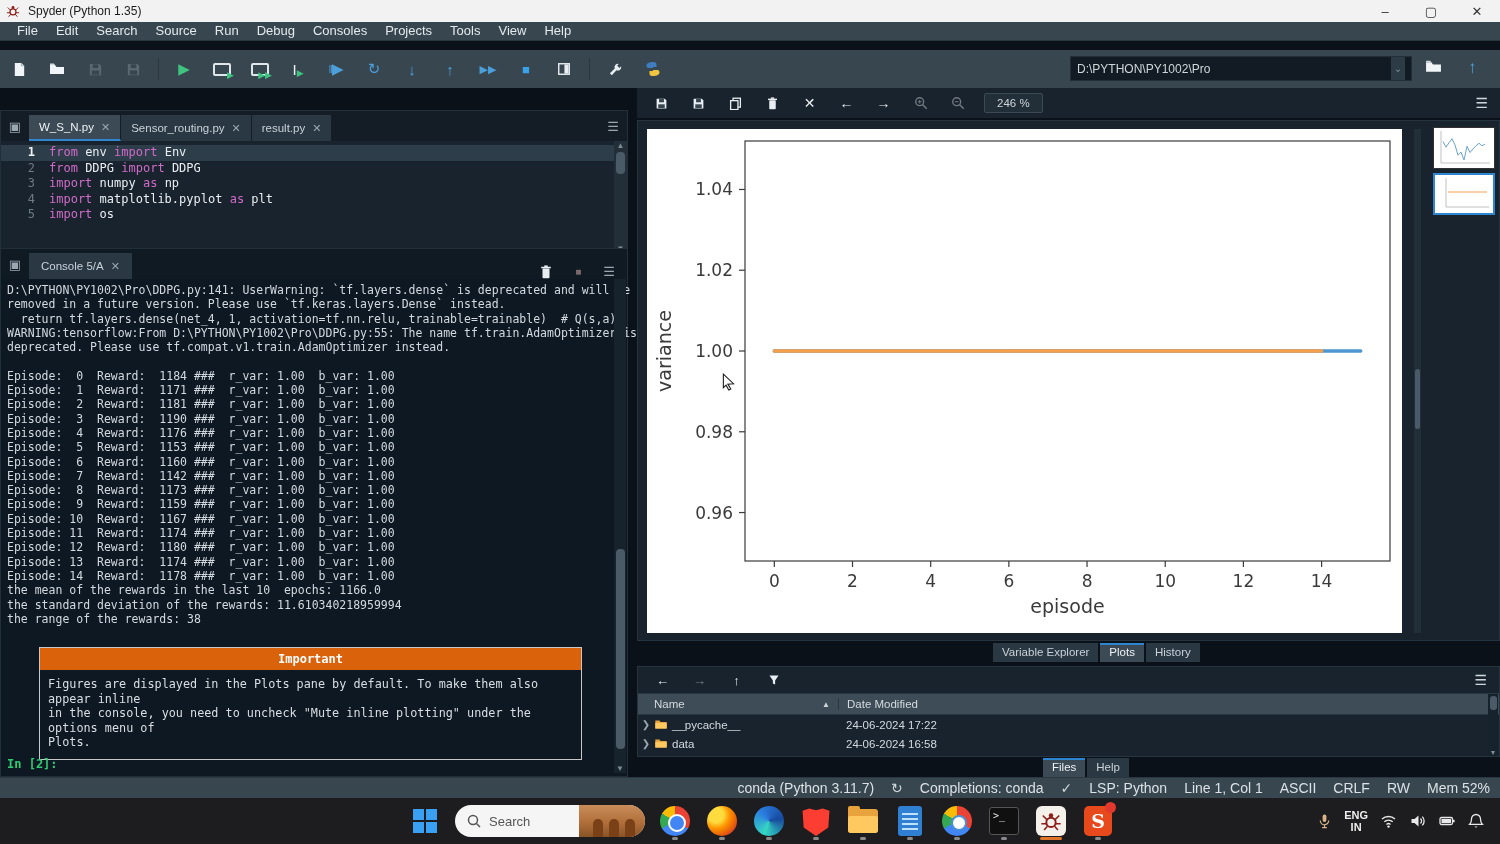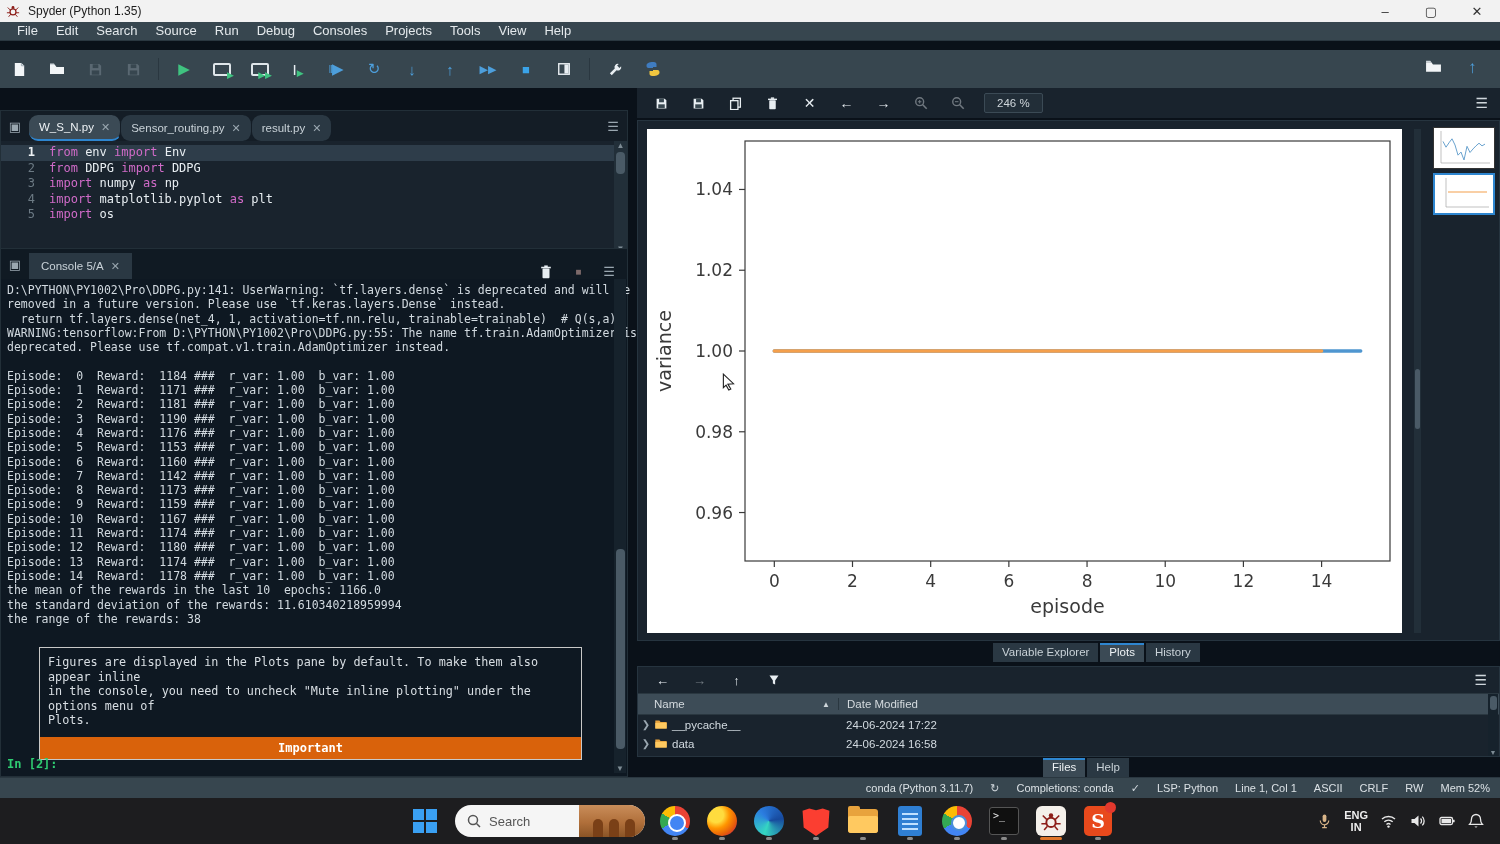--- a/index.html
+++ b/index.html
@@ -48,21 +48,21 @@
   #pathbar { position:absolute; left:0; top:0; width:628px; height:20px; background:#0d151d;
              font-size:11.5px; color:#cfd6db; display:flex; align-items:center; padding-left:8px; }
 
   
   #editor { position:absolute; left:0; top:22px; width:628px; height:154px; background:#19232d;
             border:1px solid #222f38; }
   .tabbar { display:flex; align-items:flex-end; height:30px; background:#141d26; }
   .tab-util { width:28px; height:30px; display:flex; align-items:center; justify-content:center;
               color:#9aa7b0; font-size:13px; }
   .ed-tab { height:26px; display:flex; align-items:center; gap:7px; padding:0 10px; font-size:11.5px;
-            background:#2a3843; color:#c9d2d8; border-right:1px solid #141d26;border-radius:9px; }
+            background:#2a3843; color:#c9d2d8; border-right:1px solid #141d26; }
   .ed-tab.active { background:#3b4a55; color:#eef2f5; border-bottom:2px solid #2e86d0; }
   .tab-x { color:#9aa7b0; font-size:11px; }
   .tab-menu { margin-left:auto; }
   #code { position:relative; font-size:12px; line-height:15.5px; padding-top:4px; }
   .code-line { display:flex; height:15.5px; }
   .code-line .ln { width:48px; text-align:right; padding-right:14px; color:#6c7a84; }
   .code-line.current { background:#2e3d4a; }
   .code-line.current .ln { color:#eef2f5; font-weight:bold; }
   .kw { color:#d06bc8; }
   .codetxt { color:#e8eef2; white-space:pre; }
@@ -134,21 +134,21 @@
   .file-row .fname { width:166px; }
   .file-row .fdate { padding-left:8px; }
   #files-scroll { position:absolute; right:1px; top:27px; width:10px; height:62px; background:#16222c; }
   #files-sthumb { position:absolute; left:1.5px; top:2px; width:7px; height:14px; background:#4a5a66; border-radius:3px;}
   #files-sdown { position:absolute; left:1.5px; bottom:0; color:#7d8b94; font-size:7px; }
   #files-tabs { left:406px; top:670px; }
 
   
   #statusbar { position:absolute; left:0; top:777px; width:1500px; height:21px; background:#37464f;
                display:flex; align-items:center; justify-content:flex-end; gap:17px; padding-right:10px;
-               font-size:11px; color:#dbe1e5; border-top:1px solid #2a3740; }
+               font-size:14px; color:#dbe1e5; border-top:1px solid #2a3740; }
   #statusbar .seg { white-space:nowrap; }
   #statusbar .ck { color:#cfd6db; }
 
   
   #taskbar { position:absolute; left:0; top:798px; width:1500px; height:46px; background:#1d1d1f;
              display:flex; align-items:center; }
   #tb-items { display:flex; align-items:center; gap:13px; margin-left:408px; }
   .tk { position:relative; width:34px; height:40px; display:flex; align-items:center; justify-content:center; }
   .tk .runline { position:absolute; bottom:1px; left:50%; transform:translateX(-50%); width:6px; height:3px;
                  background:#8a8a8a; border-radius:2px; }
@@ -362,20 +362,24 @@
     <span class="tb-ic">
         <svg width="15" height="15">
           <use href="#sy-wrench"></use>
         </svg>
       </span>
     <span class="tb-ic">
         <svg width="16" height="16">
           <use href="#sy-python"></use>
         </svg>
       </span>
+    <div id="wd-combo">
+      <span>D:\PYTHON\PY1002\Pro</span>
+      <span class="caret">⌄</span>
+    </div>
     <span id="tb-open-dir">
         <svg width="17" height="17">
           <use href="#sy-folderopen"></use>
         </svg>
       </span>
     <span id="tb-up-dir">↑</span>
   </div>
 
   <div id="left-col">
 
@@ -465,24 +469,24 @@
 Episode:  9  Reward:  1159 ###  r_var: 1.00  b_var: 1.00
 Episode: 10  Reward:  1167 ###  r_var: 1.00  b_var: 1.00
 Episode: 11  Reward:  1174 ###  r_var: 1.00  b_var: 1.00
 Episode: 12  Reward:  1180 ###  r_var: 1.00  b_var: 1.00
 Episode: 13  Reward:  1174 ###  r_var: 1.00  b_var: 1.00
 Episode: 14  Reward:  1178 ###  r_var: 1.00  b_var: 1.00
 the mean of the rewards in the last 10  epochs: 1166.0
 the standard deviation of the rewards: 11.610340218959994
 the range of the rewards: 38</pre>
       <div id="important-box">
+        <div id="important-head">Important</div>
         <div id="important-body">Figures are displayed in the Plots pane by default. To make them also appear inline
 in the console, you need to uncheck "Mute inline plotting" under the options menu of
 Plots.</div>
-        <div id="important-head">Important</div>
       </div>
       <div id="prompt" class="mono">In [2]:</div>
       <div id="con-vscroll">
         <div id="con-vthumb"></div>
           <span id="con-vdown">▼</span>
       </div>
     </div>
   </div>
 
   <div id="right-col">

